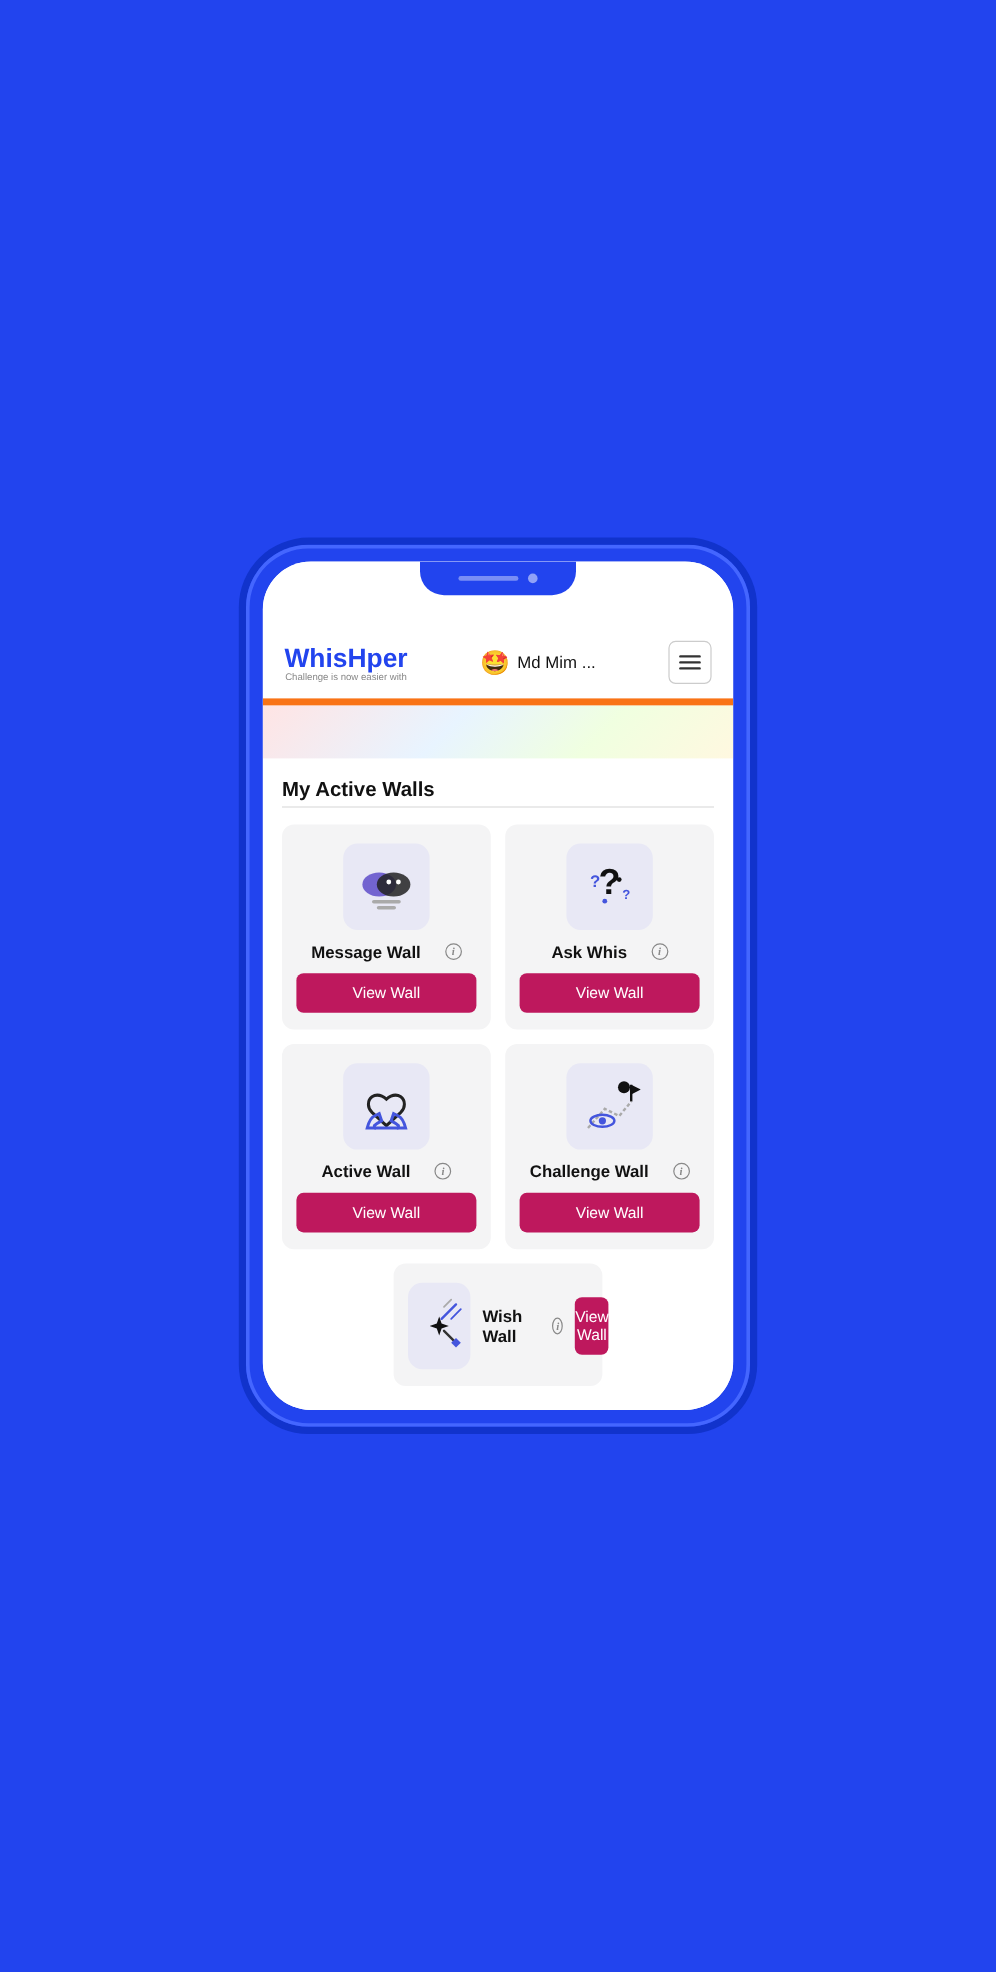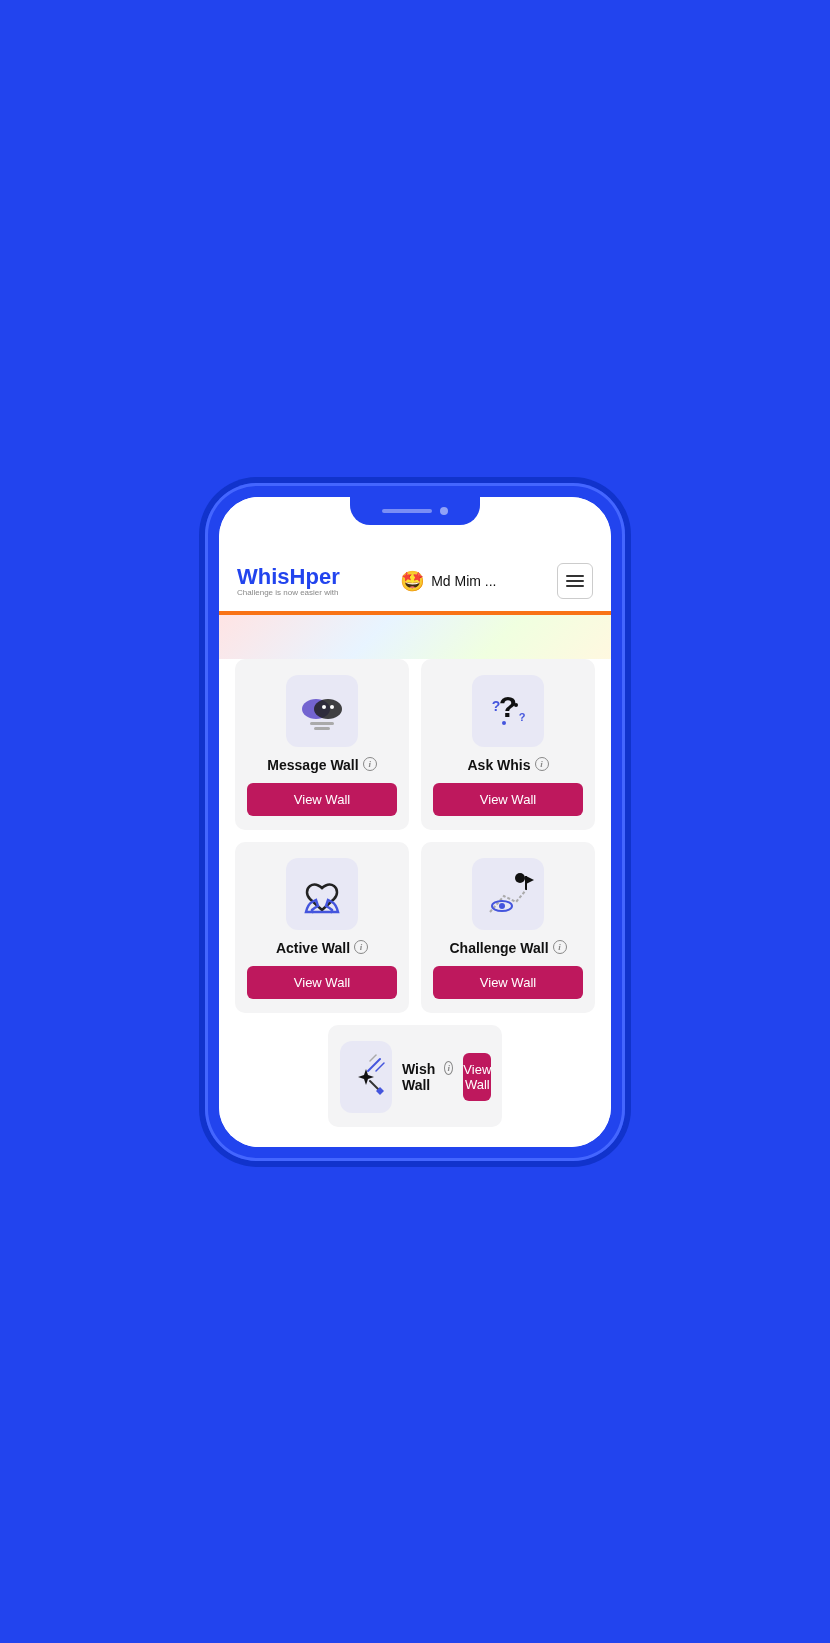--- a/index.html
+++ b/index.html
@@ -73,21 +73,22 @@
       max-height: 780px;
     }
 
     
     .header {
       display: flex;
       align-items: center;
       justify-content: space-between;
       padding: 12px 18px;
       background: white;
-      border-bottom: 4px solid #f97316;
+      border-bottom: 6px solid #f97316;
+      text-align: center;
     }
 
     .logo {
       font-size: 22px;
       font-weight: 800;
       color: #111;
     }
 
     .logo span {
       color: #2244ee;
@@ -208,22 +209,22 @@
       display: flex;
       align-items: center;
       justify-content: center;
     }
 
     .wall-name {
       font-size: 14px;
       font-weight: 700;
       color: #111;
       display: flex;
-      align-items: flex-start;
-      gap: 4px;
+      align-items: center;
+      gap: 20px;
     }
 
     .info-icon {
       width: 14px;
       height: 14px;
       border: 1.5px solid #888;
       border-radius: 50%;
       display: inline-flex;
       align-items: center;
       justify-content: center;
@@ -302,20 +303,24 @@
             <div class="menu-line"></div>
             <div class="menu-line"></div>
             <div class="menu-line"></div>
           </div>
         </div>
       </div>
 
       <div class="hero">
       </div>
 
+      <div class="section">
+        <div class="section-title">My Active Walls</div>
+        <div class="section-divider"></div>
+      </div>
 
       <div class="wall-grid">
 
         <div class="wall-card">
           <div class="wall-icon-bg">
             <svg width="52" height="52" viewBox="0 0 52 52">
 
               <ellipse cx="20" cy="24" rx="14" ry="10" fill="#6655cc" opacity="0.9"></ellipse>
               <ellipse cx="32" cy="24" rx="14" ry="10" fill="#222" opacity="0.85"></ellipse>
 

